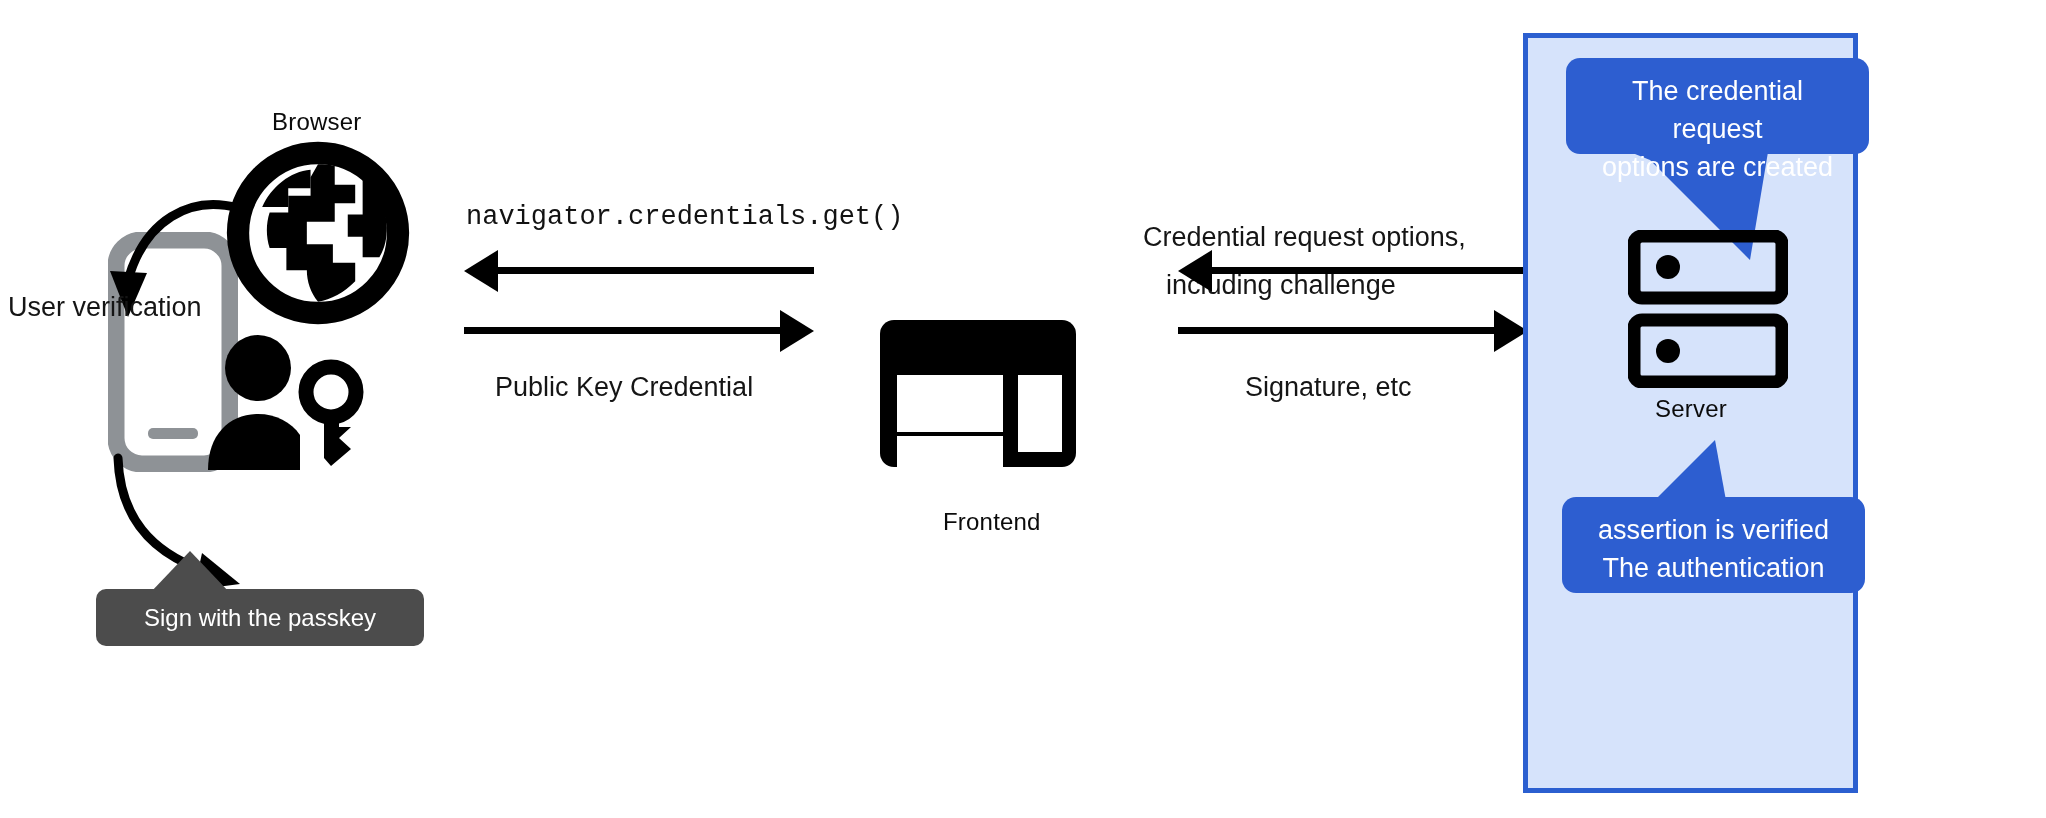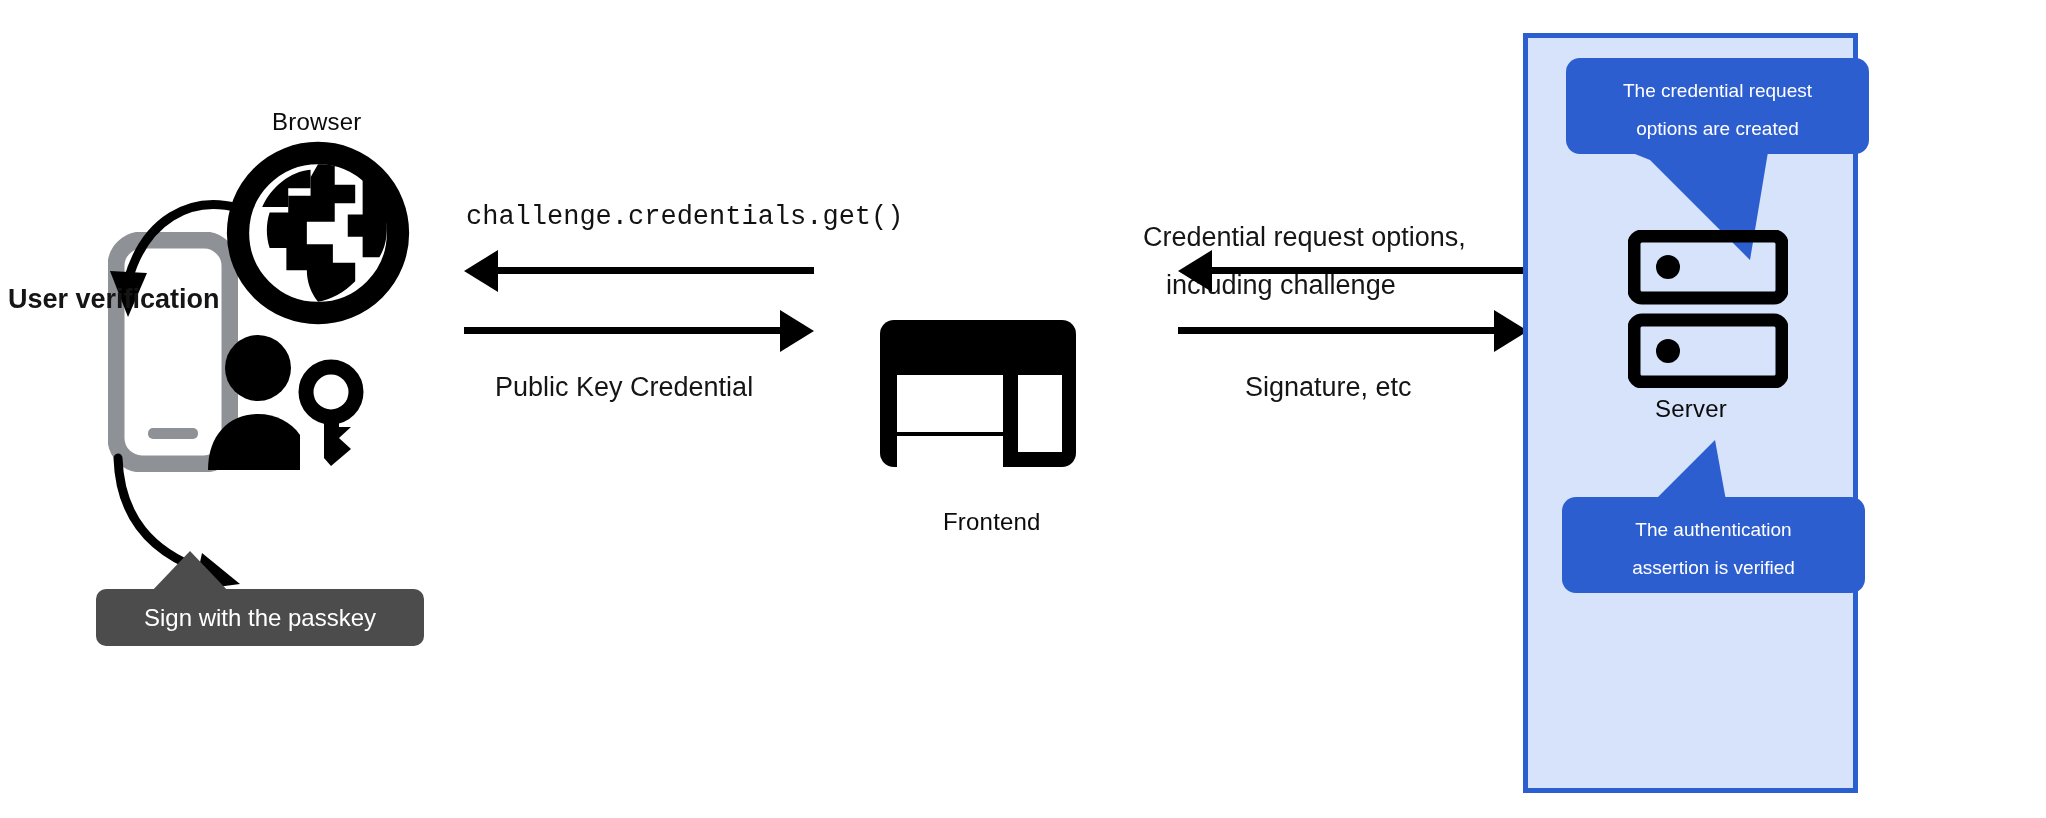--- a/index.html
+++ b/index.html
@@ -12,21 +12,21 @@
   .lbl{font-size:27px;line-height:34px;color:#151515;white-space:pre;}
   .lbl-bold{font-size:24px;font-weight:normal;color:#0b0b0b;white-space:pre;letter-spacing:.2px;}
   .mono{font-family:"Liberation Mono", monospace;font-size:27px;color:#121212;white-space:pre;}
 
   
   #server-panel{left:1523px;top:33px;width:335px;height:760px;
       background:#d6e3fb;border:5px solid #2b5fd0;box-sizing:border-box;}
 
   
   .callout{background:#2d5ed0;border-radius:14px;color:#fff;
-      font-size:19px;line-height:38px;text-align:center;
+      font-size:27px;line-height:38px;text-align:center;
       padding:14px 18px;box-sizing:border-box;}
 
   
   #passkey-tip{left:96px;top:589px;width:328px;height:57px;background:#4c4c4c;
       border-radius:10px;color:#fff;font-size:24px;line-height:57px;text-align:center;}
   #passkey-tip-tail{left:150px;top:551px;width:0;height:0;
       border-left:40px solid transparent;border-right:40px solid transparent;
       border-bottom:42px solid #4c4c4c;}
 
   
@@ -68,36 +68,36 @@
     <svg class="abs" width="250" height="200" viewBox="0 0 250 200" style="left:50px;top:175px;">
       <path d="M188 33 C140 20 95 45 78 105" fill="none" stroke="#000" stroke-width="9" stroke-linecap="round"></path>
       <polygon points="78,142 60,96 97,98" fill="#000"></polygon>
     </svg>
 
     <svg class="abs" width="230" height="200" viewBox="0 0 230 200" style="left:90px;top:440px;">
       <path d="M28 18 C30 78 62 112 112 130" fill="none" stroke="#000" stroke-width="9" stroke-linecap="round"></path>
       <polygon points="150,144 104,150 112,113" fill="#000"></polygon>
     </svg>
 
-    <div class="abs lbl" style="left:8px;top:282px;font-weight:bold;">User verification</div>
+    <div class="abs lbl" style="left:8px;top:290px;">User verification</div>
 
     <svg class="abs" width="170" height="150" viewBox="0 0 170 150" style="left:198px;top:330px;">
       <circle cx="60" cy="38" r="33" fill="#000"></circle>
       <path fill="#000" d="M10 140 C10 104 32 84 60 84 C78 84 93 92 102 105
                            L102 140 Z"></path>
       <circle cx="133" cy="62" r="25" fill="none" stroke="#000" stroke-width="15"></circle>
       <path fill="#000" d="M126 84 L141 84 L141 97 L153 97 L141 108
                            L153 119 L133 136 L126 128 Z"></path>
     </svg>
 
     <div class="abs" id="passkey-tip-tail"></div>
     <div class="abs" id="passkey-tip">Sign with the passkey</div>
   </div>
 
-  <div class="abs lbl mono" style="left:466px;top:200px;">challenge.credentials.get()</div>
+  <div class="abs lbl mono" style="left:466px;top:200px;">navigator.credentials.get()</div>
 
   <div class="abs" style="left:464px;top:250px;width:350px;height:42px;">
     <div class="abs arrow-head-l" style="left:0;top:0;"></div>
     <div class="abs arrow-line" style="left:32px;top:17px;width:318px;"></div>
   </div>
 
   <div class="abs" style="left:464px;top:310px;width:350px;height:42px;">
     <div class="abs arrow-line" style="left:0;top:17px;width:318px;"></div>
     <div class="abs arrow-head-r" style="left:316px;top:0;"></div>
   </div>
@@ -149,17 +149,17 @@
     <rect x="6" y="90" width="148" height="62" rx="8" ry="8" fill="none" stroke="#000" stroke-width="13"></rect>
     <circle cx="40" cy="121" r="12" fill="#000"></circle>
   </svg>
 
   <div class="abs lbl-bold" style="left:1655px;top:395px;">Server</div>
 
   <svg class="abs" width="220" height="150" viewBox="0 0 220 150" style="left:1585px;top:440px;">
     <polygon points="130,0 150,110 30,110 60,70" fill="#2d5ed0"></polygon>
   </svg>
   <div class="abs callout" style="left:1562px;top:497px;width:303px;height:96px;">
+    <div>assertion is verified</div>
     <div>The authentication</div>
-    <div>assertion is verified</div>
   </div>
 
 </div>
 
 </body></html>

